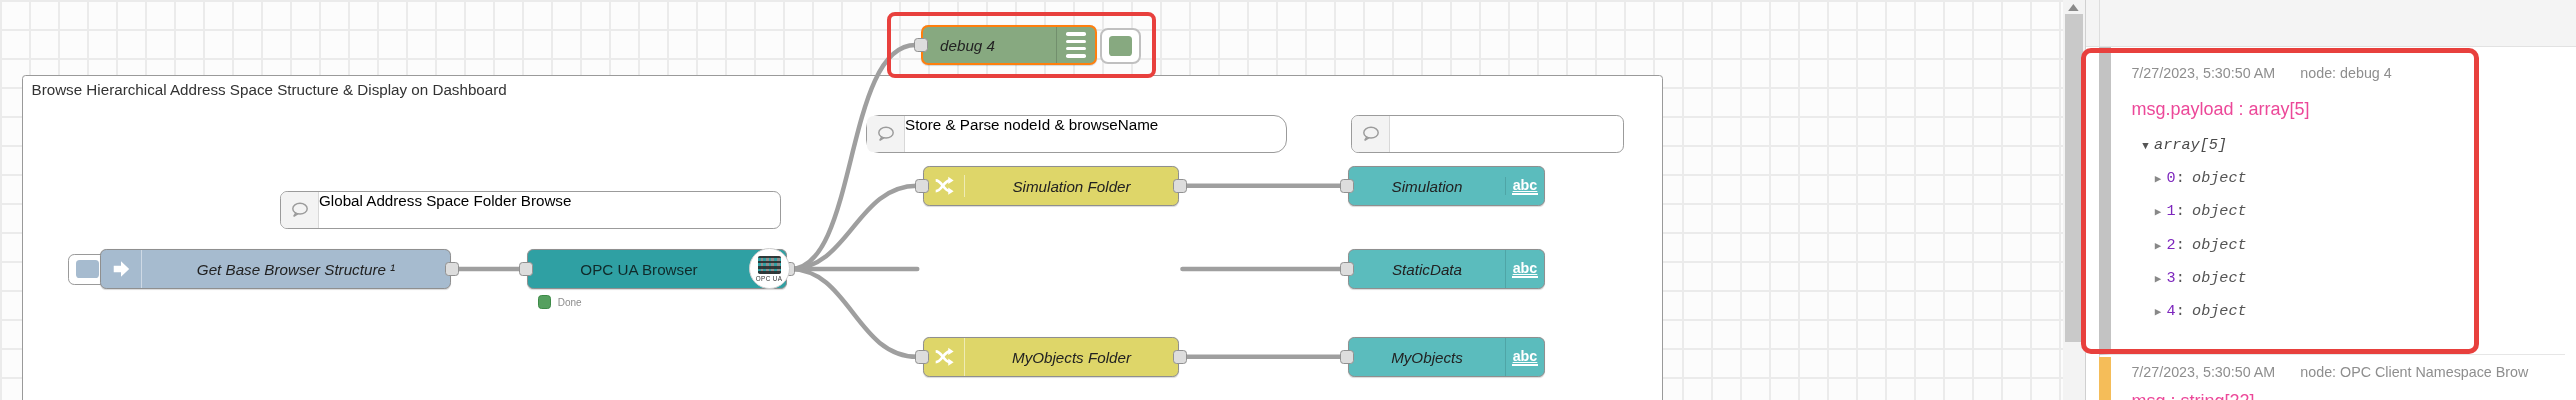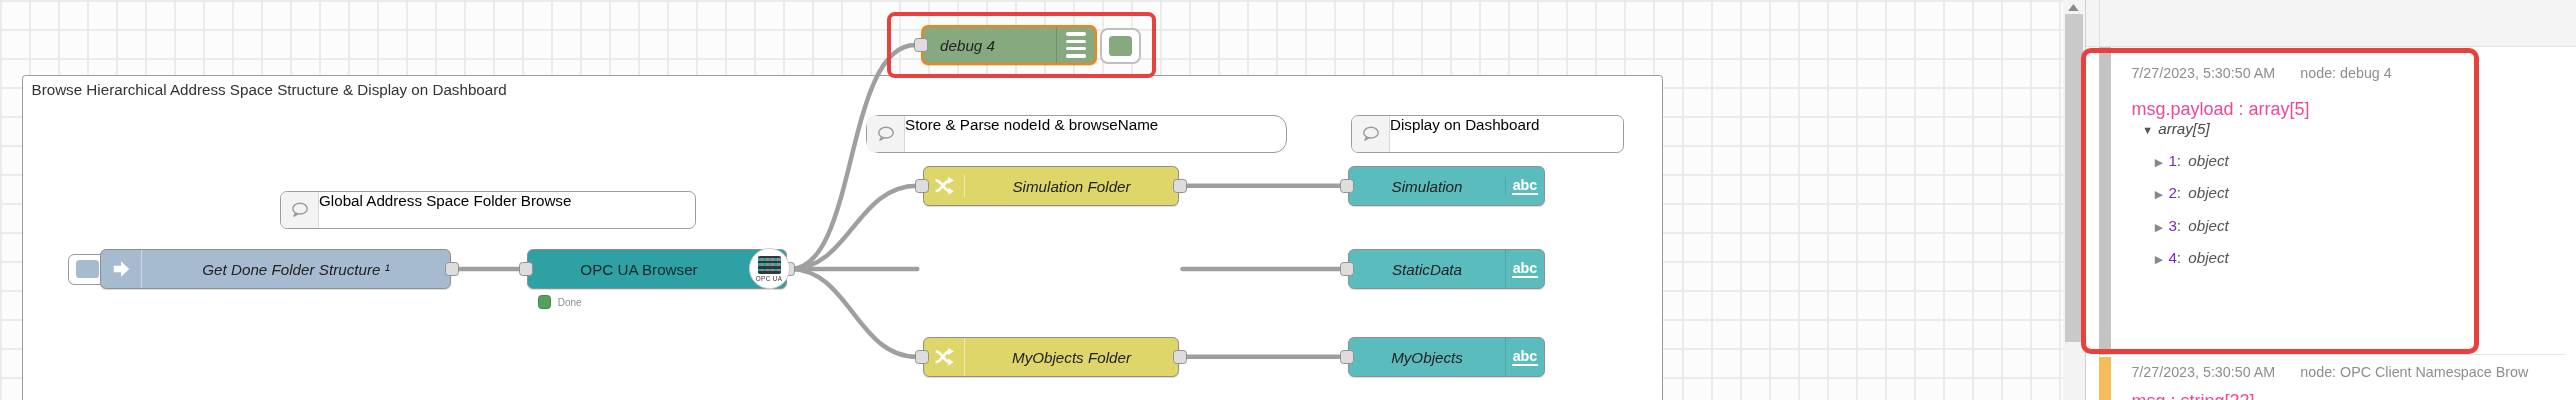--- a/index.html
+++ b/index.html
@@ -69,21 +69,21 @@
   .status-dot { width:13.4px; height:14.3px; background:#55a05f; border:1.3px solid #3d8a47; border-radius:3.6px; }
   .status-text { font-size:10px; color:#8d8d8d; }
 
   
   .switch-node { left:923px; width:256px; background:#ded669; }
   .switch-icon-sec { width:41px; border-right:0.9px solid rgba(255,255,255,0.5); display:flex; align-items:center; justify-content:center; }
 
   
   .change-node { left:1348px; width:197px; background:#5bbcbd; }
   .abc-sec { width:39px; border-left:0.9px solid rgba(0,0,0,0.12); display:flex; align-items:center; justify-content:center; }
-  .abc-glyph { font-size:14.3px; font-weight:bold; color:#fff; border-bottom:2.7px solid #fff; line-height:16px; padding:0 0.9px 0.9px 0.9px; }
+  .abc-glyph { font-size:14.3px; font-weight:bold; color:#fff; border-bottom:2.7px solid #fff; line-height:16px; padding:0 0.9px 0.9px 0.9px;text-decoration:underline; }
 
   .row-sim    { top:166px;align-items:center; }
   .row-static { top:249px; }
   .row-myobj  { top:337px; }
 
   .highlight-box { position:absolute; border:4.5px solid #e8403d; border-radius:8px; z-index:9; pointer-events:none; }
   #hl-canvas  { left:887px; top:11.6px; width:269px; height:66px; }
   #hl-sidebar { left:2081px; top:48px; width:398px; height:306px; border-width:5.4px; border-radius:10px; }
 
   
@@ -96,21 +96,21 @@
   #sidebar { position:absolute; left:2085px; top:0; width:491px; height:401px; background:#fff;
     border-left:0.9px solid #d0d0d0; overflow:hidden; }
   .sb-topstrip { position:absolute; left:0; top:0; width:491px; height:47px; background:#f4f4f4; border-bottom:0.9px solid #e2e2e2; }
   .sb-vline { position:absolute; left:13.4px; top:0; width:0.9px; height:401px; background:#ddd; }
   .dbg-msg { position:absolute; left:13.4px; width:466px; background:#fff; overflow:hidden; }
   #dbg-msg-1 { top:47px; height:308px; border-left:12.5px solid #c3c3c3; border-bottom:0.9px solid #e6e6e6; padding:18px 0 15px 20px; }
   #dbg-msg-2 { top:357px; height:44px; border-left:12.5px solid #f5bd59; padding:7.2px 0 0 20px; }
   .dbg-meta { font-size:14.3px; color:#8e8e8e; white-space:nowrap; }
   .dbg-meta .nodename { margin-left:25px; }
   .dbg-prop { font-size:18px; color:#ec4899; margin-top:18px; white-space:nowrap; }
-  .dbg-tree { font-family:Liberation Sans, sans-serif; font-size:15.2px; color:#4a4a4a; padding-left:10.8px; }
+  .dbg-tree { font-family:Liberation Mono, monospace; font-size:15.2px; color:#4a4a4a; margin-top:16px; padding-left:10.8px; }
   .tree-root { font-style:italic; }
   .tw { color:#555; font-size:10.8px; font-style:normal; margin-right:5.4px; }
   .tree-item { margin-top:15.2px; padding-left:12.5px; font-style:normal; }
   .tree-item .tw { color:#888; }
   .tree-key { color:#7d26bd; }
   .tree-colon { color:#555; }
   .tree-type { font-style:italic; color:#555; margin-left:7.2px; }
 </style>
 </head>
 <body>
@@ -143,21 +143,21 @@
         <div class="debug-bar"></div>
           <div class="debug-bar"></div>
           <div class="debug-bar"></div>
           <div class="debug-bar"></div>
       </div>
     </div>
     <div class="debug-toggle">
       <div class="debug-toggle-inner"></div>
     </div>
 
-    <div class="comment-node" style="left:280px; top:191px; width:416px;">
+    <div class="comment-node" style="left:280px; top:191px; width:501px;">
       <div class="comment-icon-sec">
         <svg width="20" height="18" viewBox="0 0 22 20">
             <ellipse cx="11" cy="8.5" rx="8" ry="6" fill="none" stroke="#9b9b9b" stroke-width="1.6"></ellipse>
             <path d="M6.5,13 L4,17 L9,14" fill="none" stroke="#9b9b9b" stroke-width="1.6"></path>
           </svg>
       </div>
       <div class="label">Global Address Space Folder Browse</div>
     </div>
 
     <div class="comment-node" style="left:866px; top:115px; width:421px;border-radius:13px;">
@@ -170,33 +170,32 @@
       <div class="label">Store &amp; Parse nodeId &amp; browseName</div>
     </div>
 
     <div class="comment-node" style="left:1351px; top:115px; width:273px;">
       <div class="comment-icon-sec">
         <svg width="20" height="18" viewBox="0 0 22 20">
             <ellipse cx="11" cy="8.5" rx="8" ry="6" fill="none" stroke="#9b9b9b" stroke-width="1.6"></ellipse>
             <path d="M6.5,13 L4,17 L9,14" fill="none" stroke="#9b9b9b" stroke-width="1.6"></path>
           </svg>
       </div>
-      <div class="label">Display on Dashboard</div>
     </div>
 
     <div class="inject-btn">
       <div class="inject-btn-inner"></div>
     </div>
     <div class="node inject-node">
       <div class="inject-icon-sec">
         <svg width="20" height="20" viewBox="0 0 22 22">
             <path d="M3,7.5 h8 v-5 l9,8.5 -9,8.5 v-5 h-8 z" fill="#fff"></path>
           </svg>
       </div>
-      <div class="label">Get Done Folder Structure ¹</div>
+      <div class="label">Get Base Browser Structure ¹</div>
       <div class="port out"></div>
     </div>
 
     <div class="node opc-node">
       <div class="port in"></div>
       <div class="label upright">OPC UA Browser</div>
       <div class="port out"></div>
       <div class="opc-icon">
         <div class="opc-grid"></div>
         <div class="opc-icon-text">OPC UA</div>
@@ -283,20 +282,23 @@
     <div class="dbg-msg" id="dbg-msg-1">
       <div class="dbg-meta">
         <span>7/27/2023, 5:30:50 AM</span><span class="nodename">node: debug 4</span>
       </div>
       <div class="dbg-prop">msg.payload : array[5]</div>
       <div class="dbg-tree">
         <div class="tree-root">
           <span class="tw">▼</span><span>array[5]</span>
         </div>
         <div class="tree-item">
+          <span class="tw">▶</span><span class="tree-key">0</span><span class="tree-colon">:</span><span class="tree-type">object</span>
+        </div>
+        <div class="tree-item">
           <span class="tw">▶</span><span class="tree-key">1</span><span class="tree-colon">:</span><span class="tree-type">object</span>
         </div>
         <div class="tree-item">
           <span class="tw">▶</span><span class="tree-key">2</span><span class="tree-colon">:</span><span class="tree-type">object</span>
         </div>
         <div class="tree-item">
           <span class="tw">▶</span><span class="tree-key">3</span><span class="tree-colon">:</span><span class="tree-type">object</span>
         </div>
         <div class="tree-item">
           <span class="tw">▶</span><span class="tree-key">4</span><span class="tree-colon">:</span><span class="tree-type">object</span>

